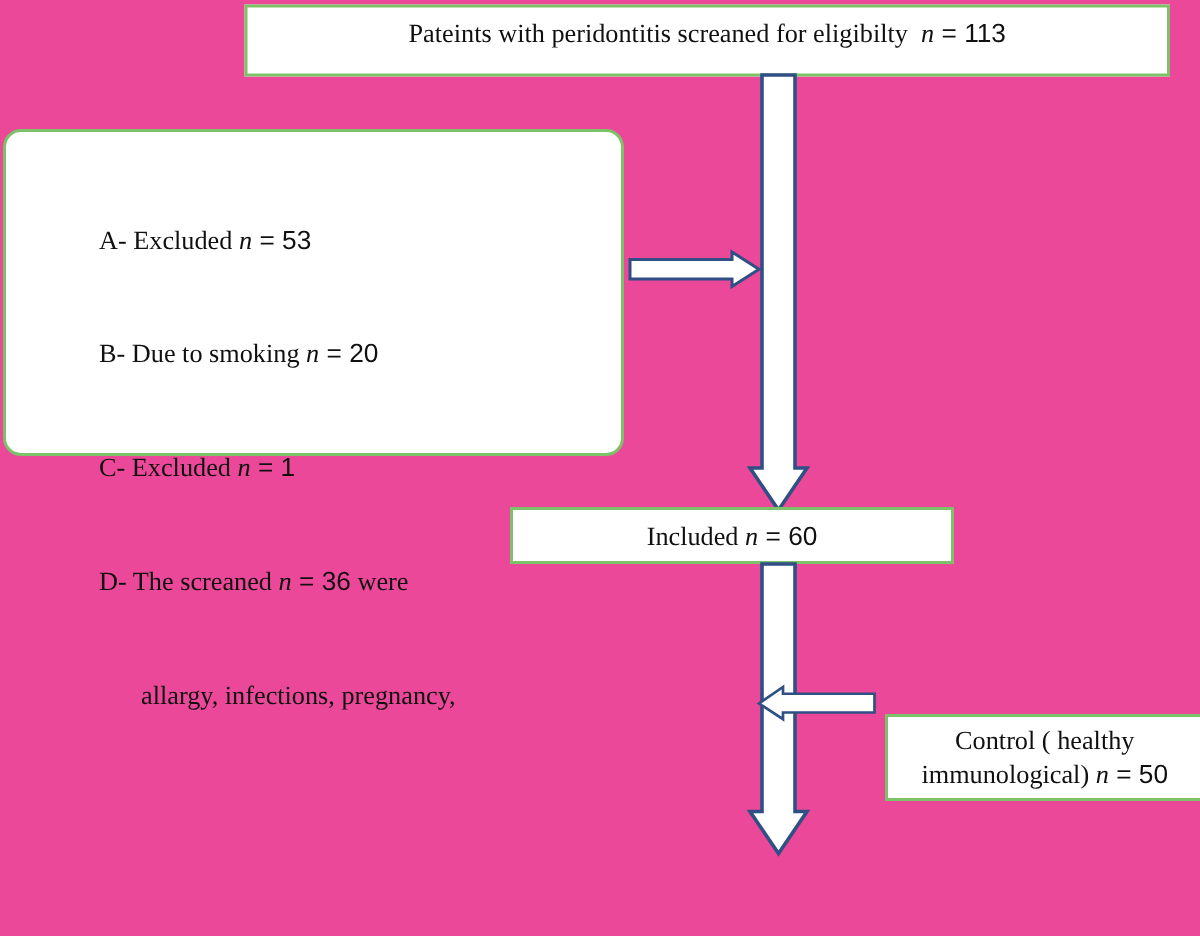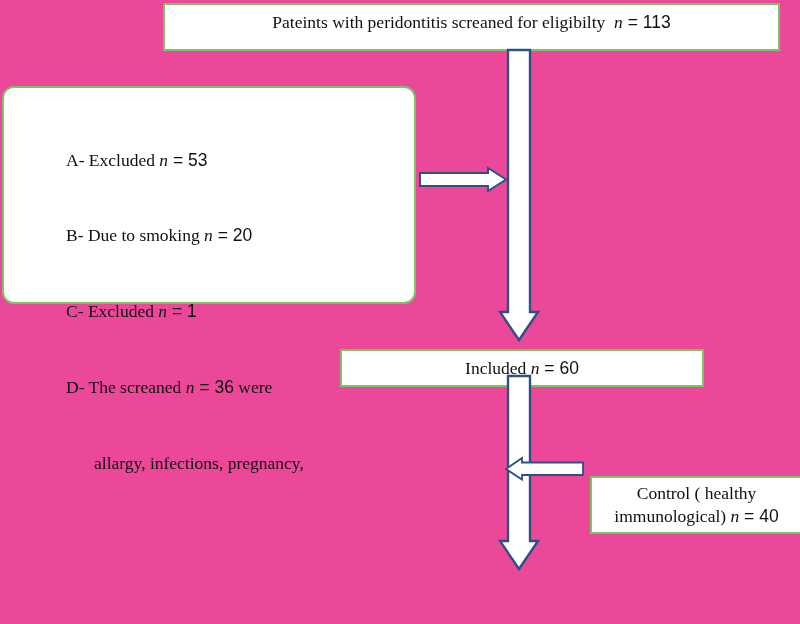--- a/index.html
+++ b/index.html
@@ -55,22 +55,22 @@
     width: 414px;
     height: 218px;
     align-items: flex-start;
     justify-content: flex-start;
     padding: 9px 0 0 62px;
     font-size: 17.5px;
     line-height: 1.445;
   }
   #box-included {
     left: 340px;
-    top: 349px;
-    width: 364px;
+    top: 338px;
+    width: 296px;
     height: 38px;
   }
   #box-control {
     left: 590px;
     top: 440px;
     width: 213px;
     height: 58px;
     padding: 0 14px;
     line-height: 1.34;
     margin-top: 36px;
@@ -176,17 +176,17 @@
     </svg>
   </div>
 
   <div class="arrow" id="arrow-control-in">
     <svg width="78" height="22" viewBox="0 0 78 22">
       <path d="M 78 4.5 L 17 4.5 L 17 0 L 1 11 L 17 21.5 L 17 17 L 78 17 Z" fill="#FFFFFF" stroke="#2F4F85" stroke-width="1.8" stroke-linejoin="miter"></path>
     </svg>
   </div>
 
   <div class="box" id="box-control">
-    <span><span>Control ( healthy</span><br><span>immunological)</span><span>&nbsp;</span><span class="nv">n</span><span class="num">&nbsp;</span><span class="num">=</span><span class="num">&nbsp;</span><span class="num">40</span></span>
+    <span><span>Control ( healthy</span><br><span>immunological)</span><span>&nbsp;</span><span class="nv">n</span><span class="num">&nbsp;</span><span class="num">=</span><span class="num">&nbsp;</span><span class="num">50</span></span>
   </div>
 
 
 </div>
 
 </body></html>

